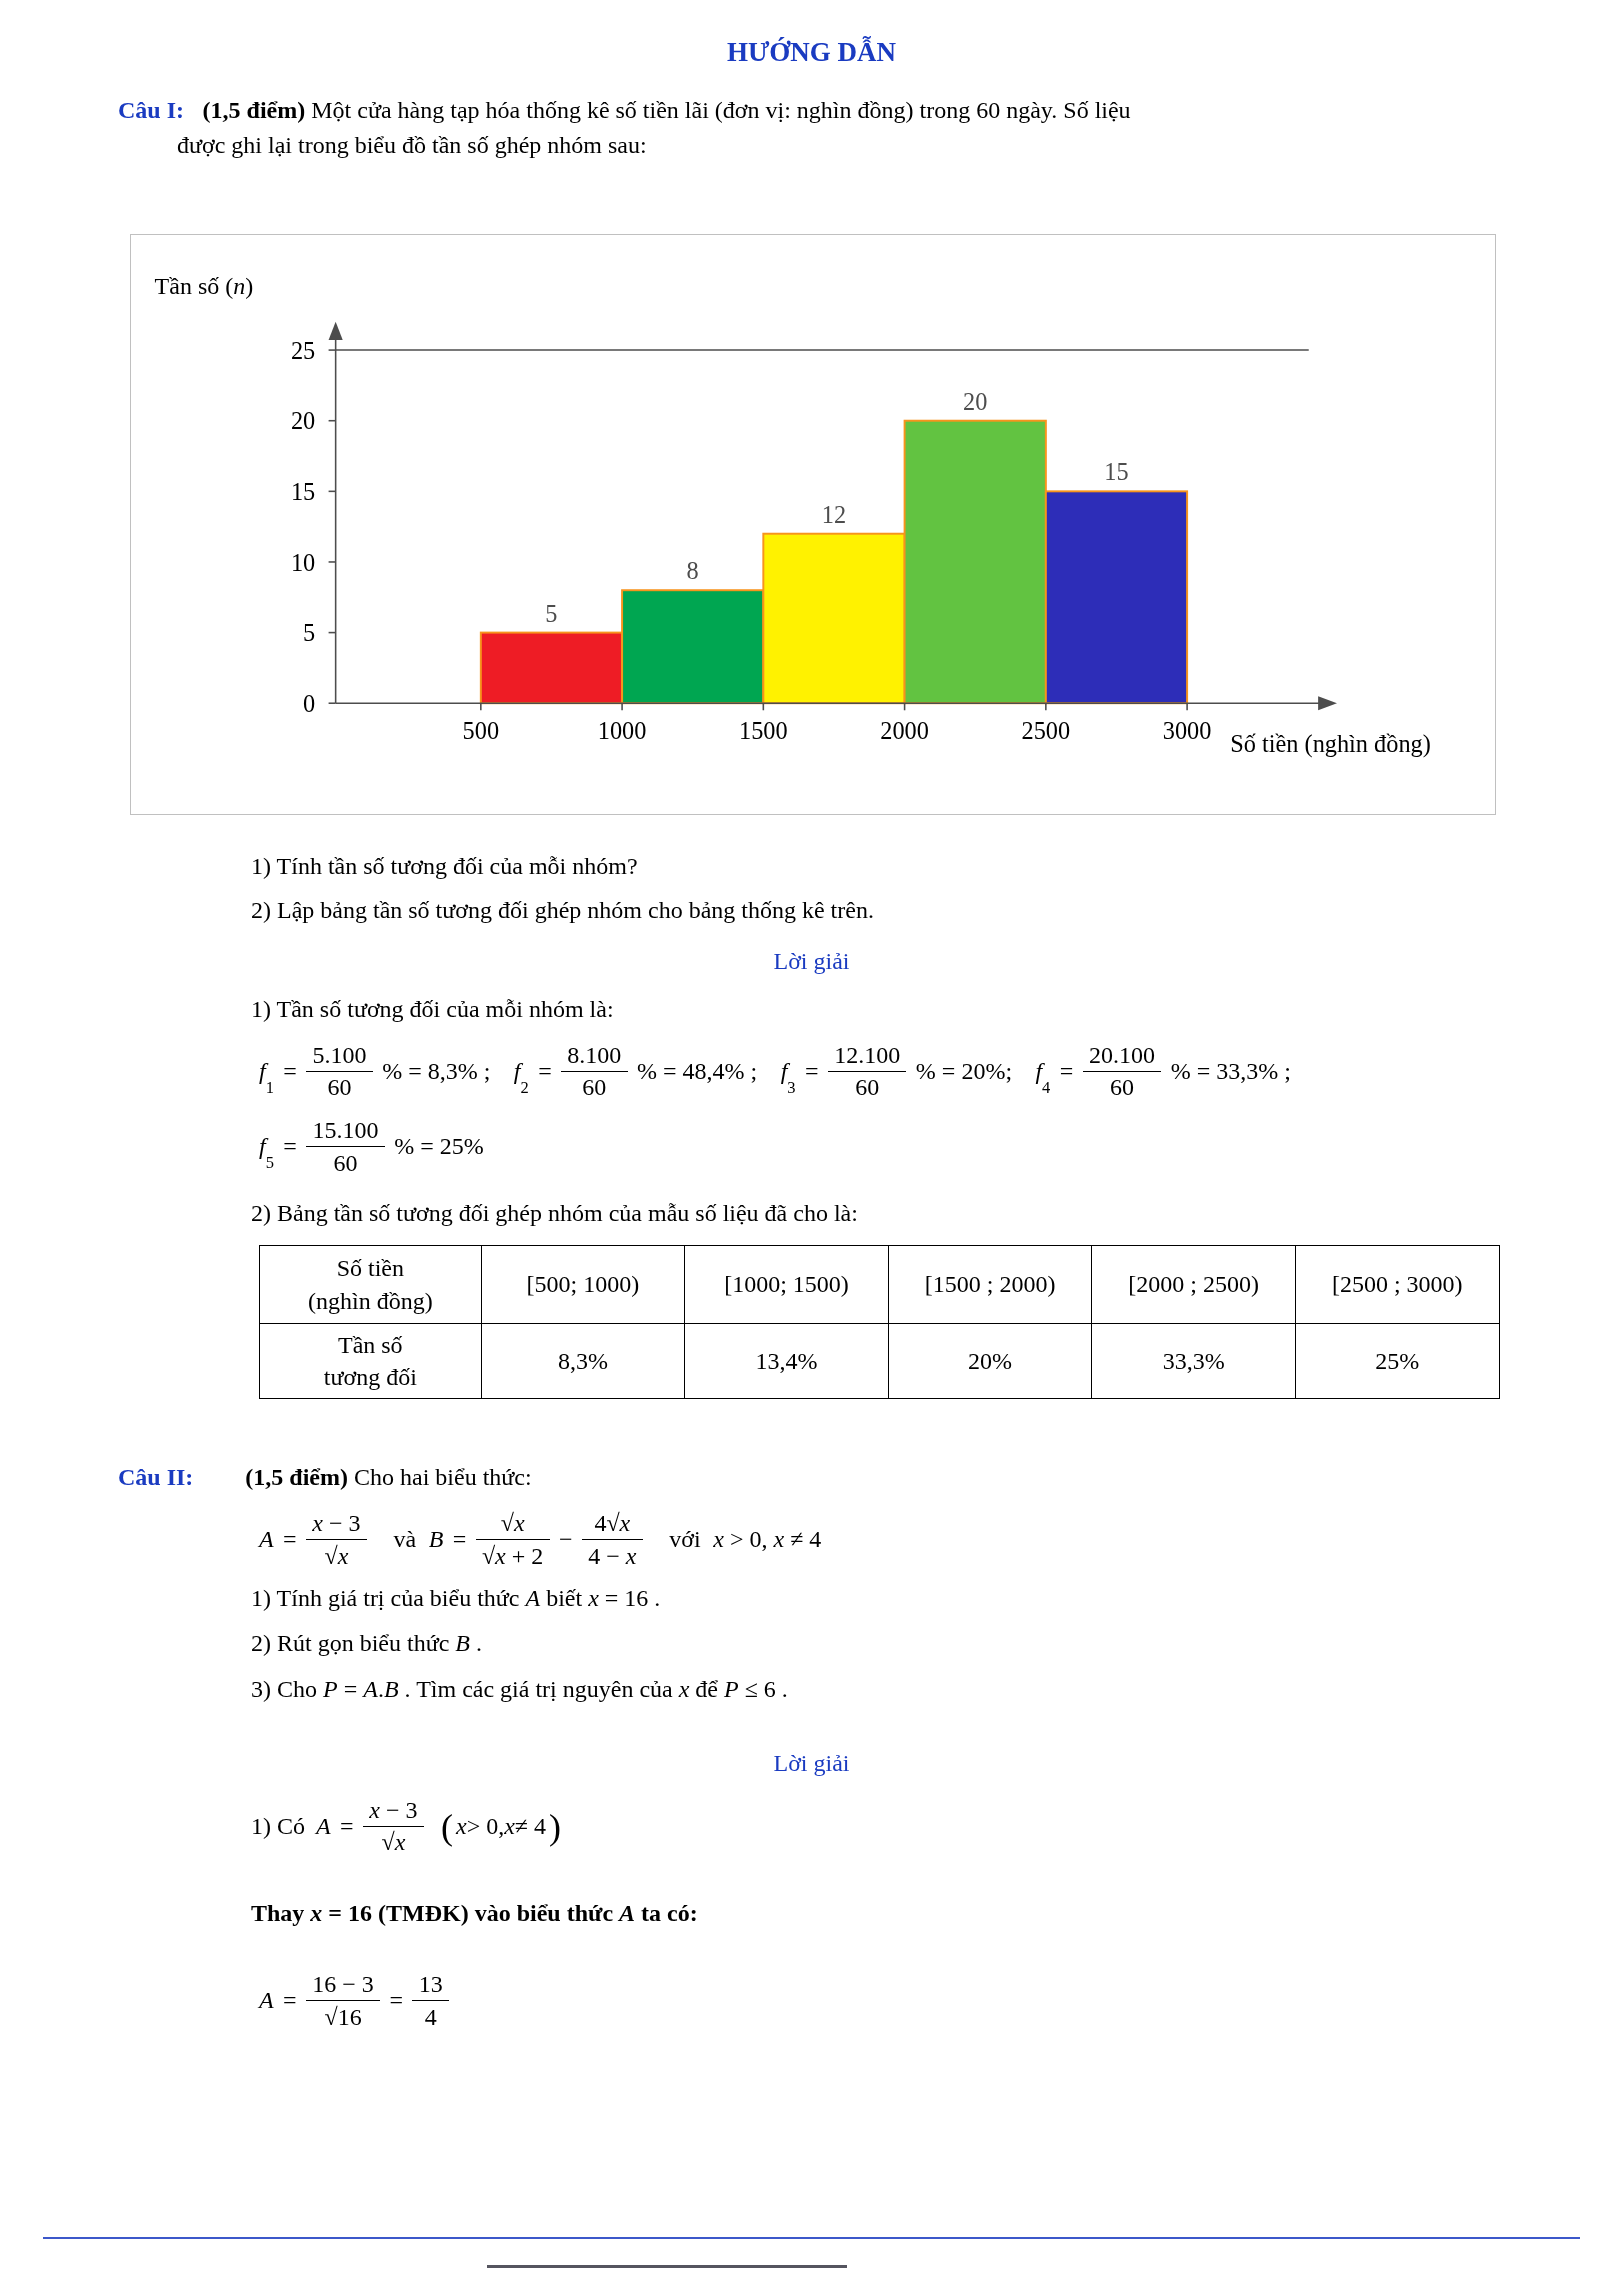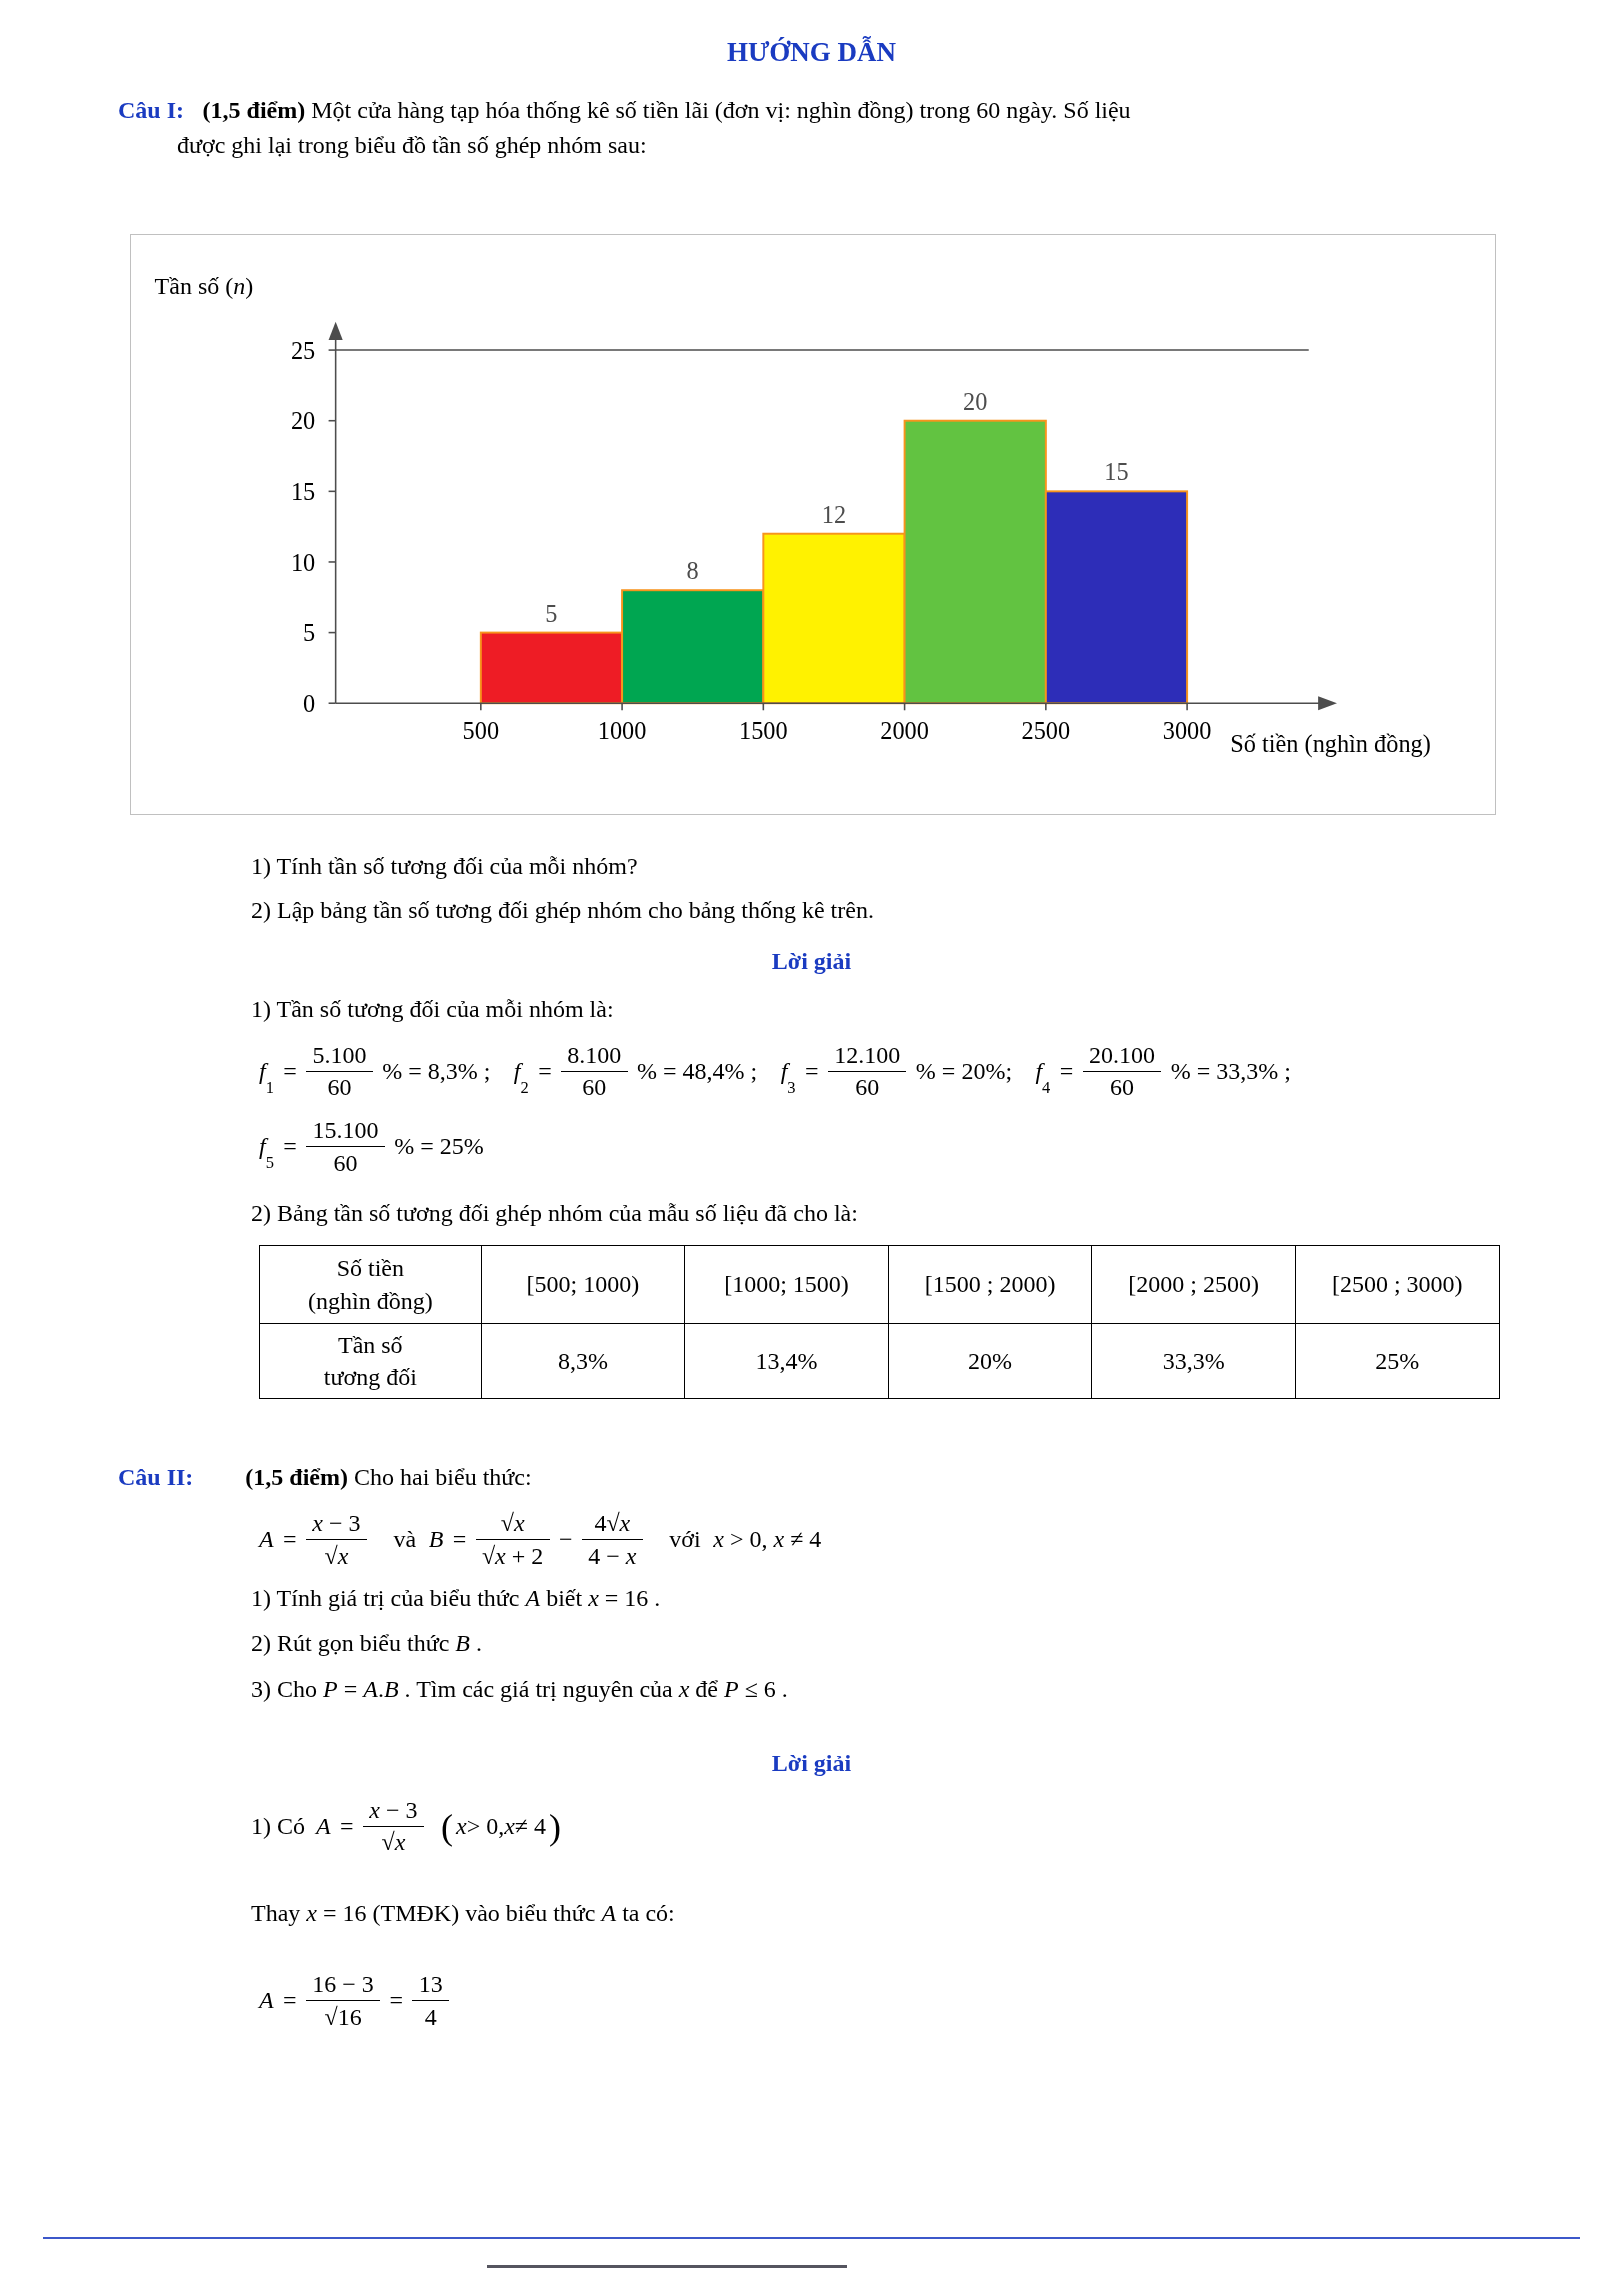--- a/index.html
+++ b/index.html
@@ -19,40 +19,40 @@
   .indent2{padding-left:59px;}
   .chart-box{
     margin:71px 0 0 130px; width:1366px; height:581px;
     border:1.6px solid #c0c0c0; box-sizing:border-box; padding:38px 0 0 7.9px;
   }
   .ylabel{margin-left:15.7px; font-size:24px;}
   svg{display:block; overflow:visible; margin-top:3.1px;}
   svg text{font-family:"Liberation Serif",serif;}
   .q{margin:7.9px 0 0 251px; line-height:1.5;}
   .q-first{margin-top:33px;}
-  .loigiai{text-align:center; font-weight:bold; color:var(--blue,#1a3bc1); margin:20.4px 0 15.7px 0;}
+  .loigiai{text-align:center; font-weight:normal; color:var(--blue,#1a3bc1); margin:20.4px 0 15.7px 0;}
   .loigiai2{margin-top:43px;}
   .frow{margin:14px 0 0 259px; display:flex; align-items:center;}
   .fitem{display:inline-flex; align-items:center; margin-right:14px;}
   .fitem sub{font-size:16.5px; align-self:flex-end; margin-bottom:4.7px;}
   .op{margin:0 9.4px;}
   .frac{display:inline-flex; flex-direction:column; text-align:center; vertical-align:middle;}
   .frac .num{display:block; padding:0.8px 6.3px 2.4px 6.3px; border-bottom:1.6px solid #000;}
   .frac .den{display:block; padding:2.4px 6.3px 0.8px 6.3px;}
   .mid{margin:0 12.6px;}
   .bigp{font-size:36px; font-weight:400; margin:0 3.1px; line-height:1;}
   table.freq{border-collapse:collapse; margin:14px 0 16px 259px; table-layout:fixed;}
   table.freq td{border:1.6px solid #000; text-align:center; vertical-align:middle; padding:4.7px 6.3px; font-size:24px; line-height:1.35;}
   td.c0{width:208px;} td.ci{width:190px;}
   tr.r0 td{height:68px;} tr.r1 td{height:60px;}
   .cau2-head{margin-top:61px;}
   .cau2-head .lbl{margin-right:46px;}
   .item{margin:9.4px 0 0 251px; line-height:1.5;}
   .sol-row{margin:19px 0 0 251px; display:flex; align-items:center;}
-  .thay{margin:43px 0 0 251px;}
+  .thay{margin:43px 0 0 251px;font-weight:bold;}
   .final-row{margin:43px 0 0 259px;}
   .footer-line1{position:absolute; left:43px; top:2237px; width:1537px; height:2.4px; background:var(--blue,#1a3bc1); opacity:.85;}
   .footer-line2{position:absolute; left:487px; top:2265px; width:360px; height:3.1px; background:#55555f;}
 </style>
 </head>
 <body>
 
 <div class="page">
 
   <div class="title">HƯỚNG DẪN</div>

